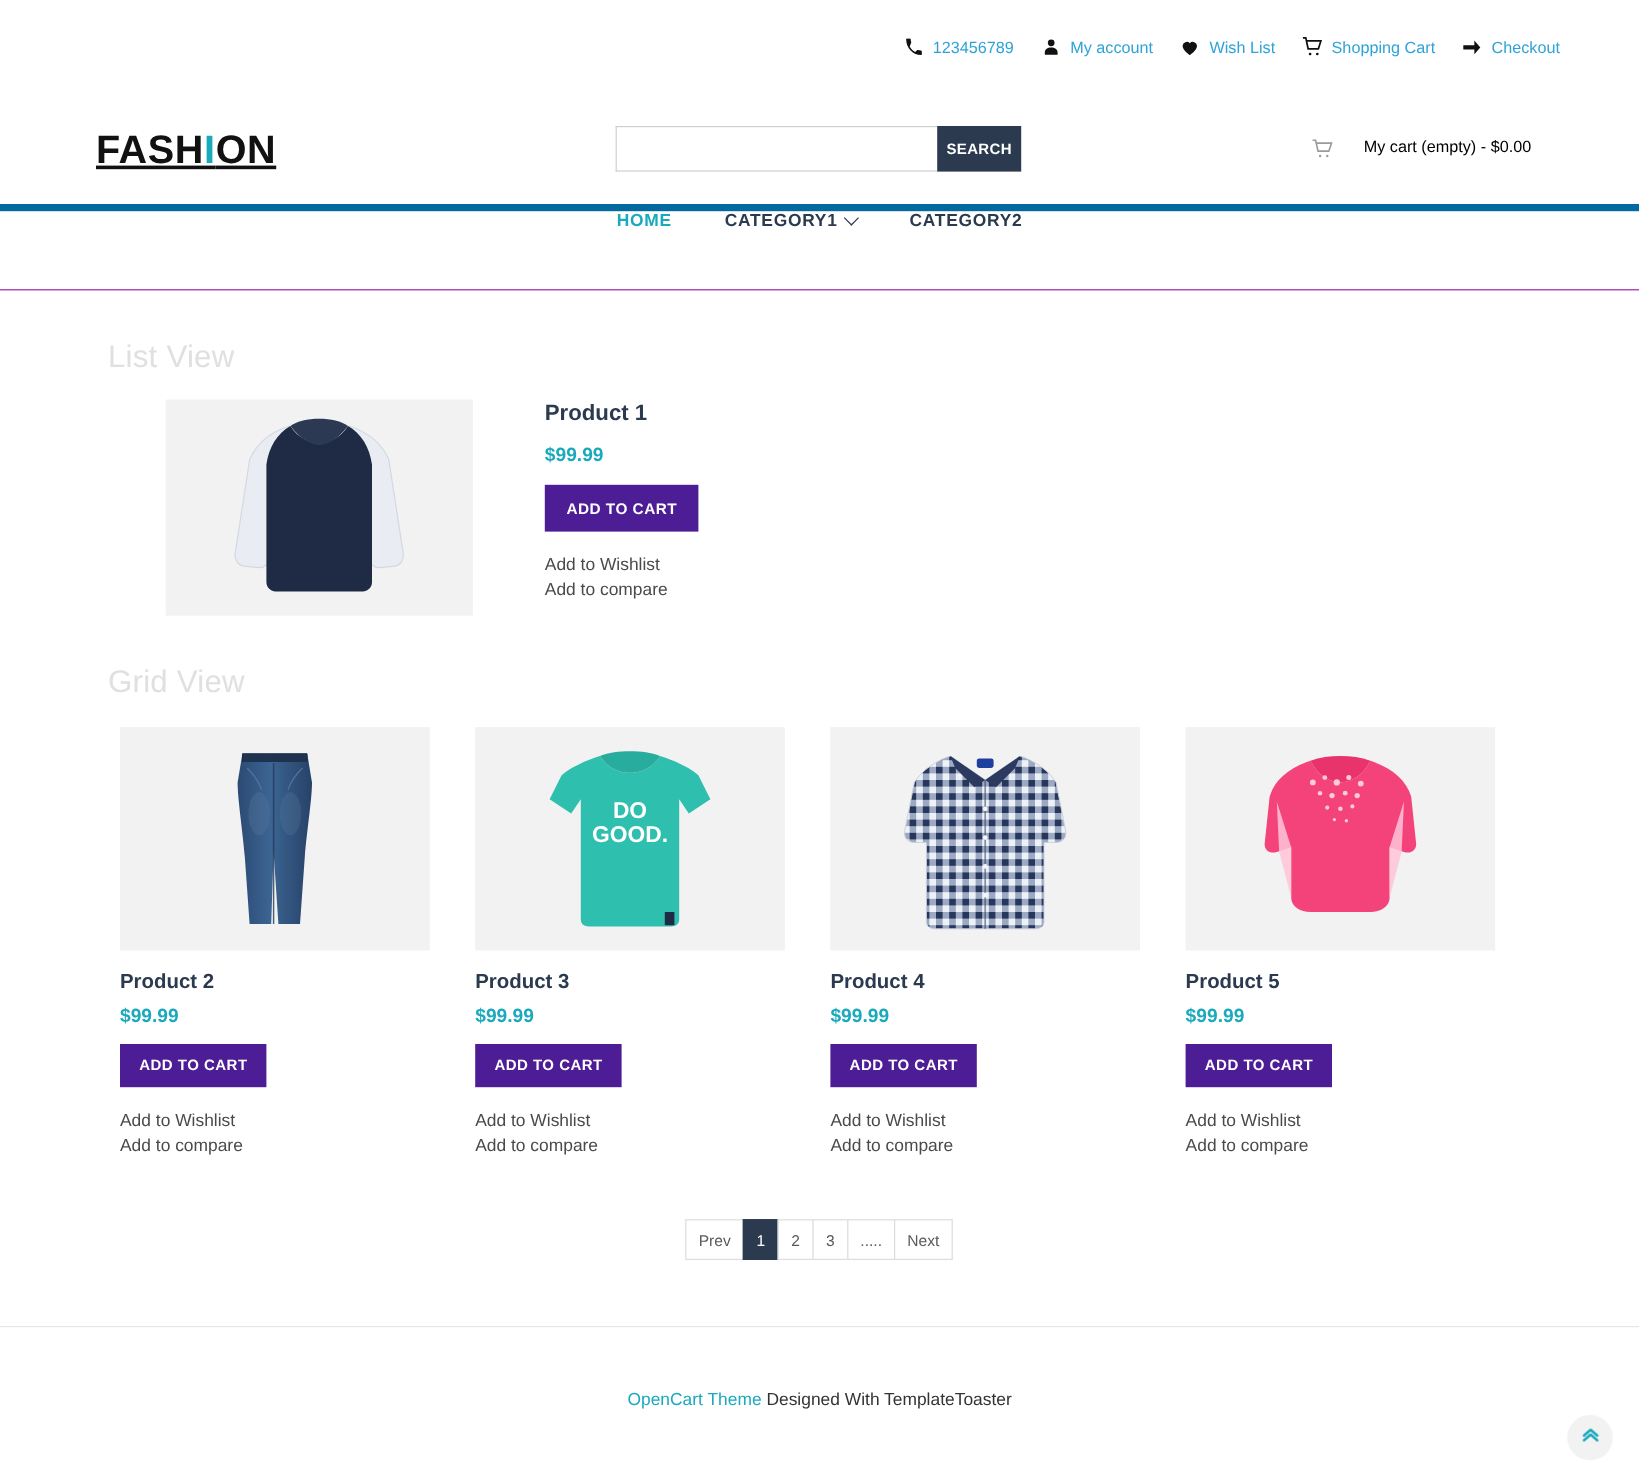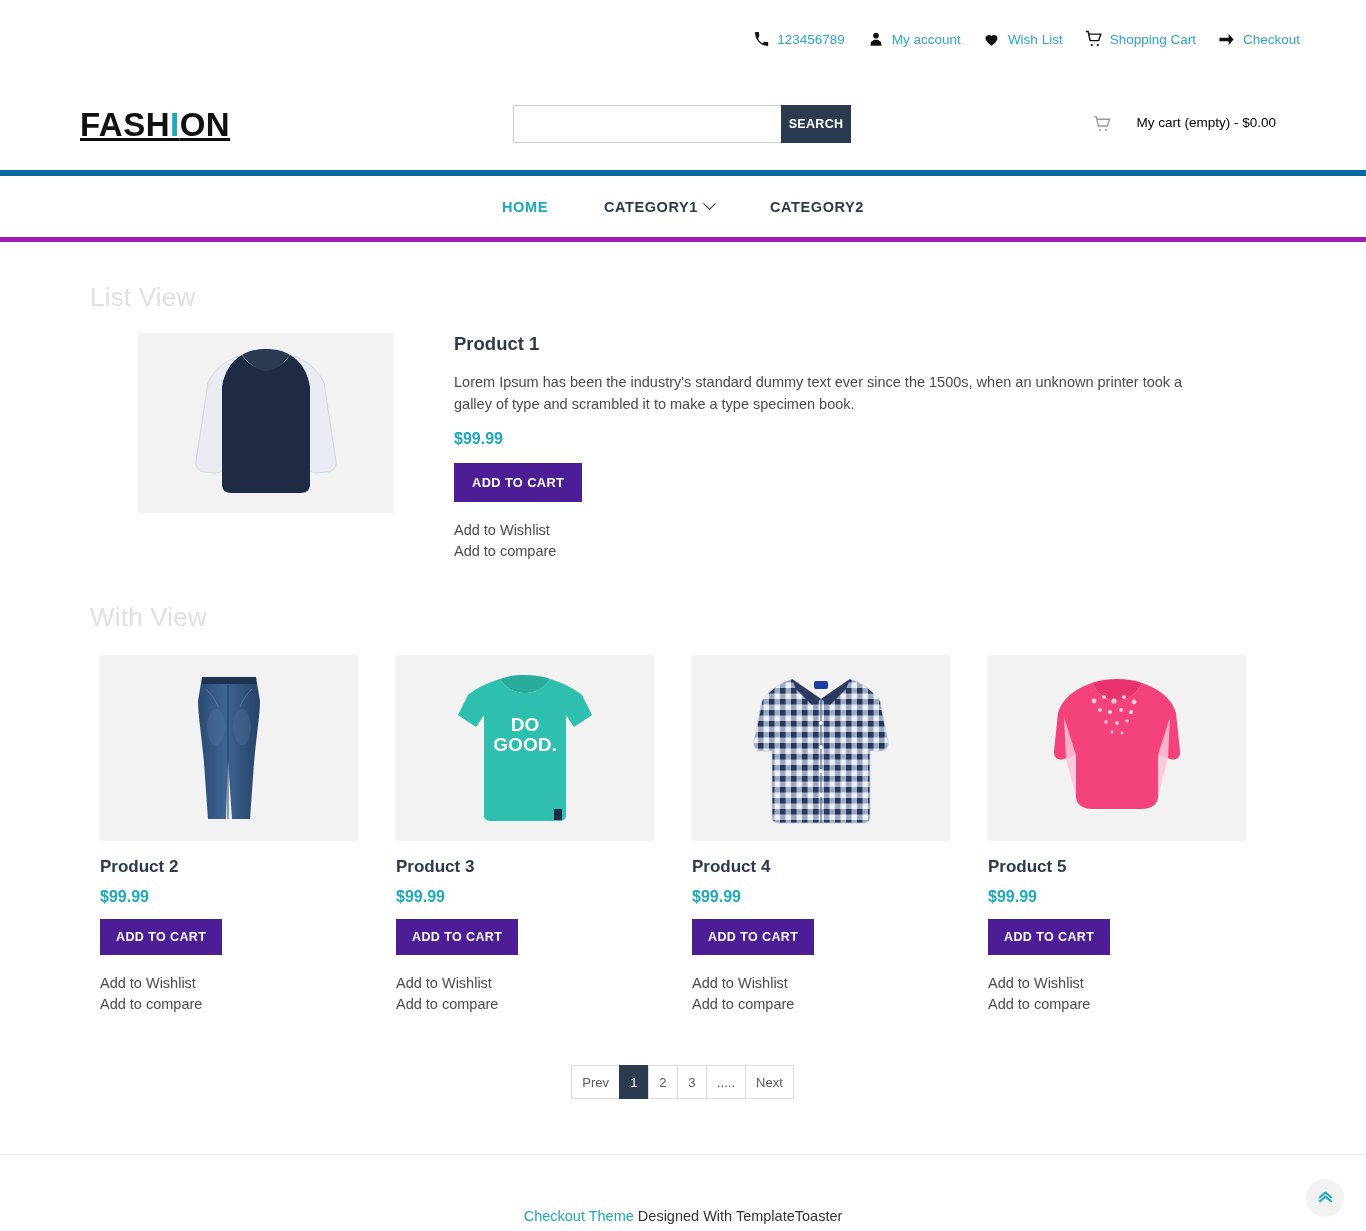--- a/index.html
+++ b/index.html
@@ -105,24 +105,24 @@
     font-size: 13.5px;
     color: #000000;
     white-space: nowrap;
   }
   .cart-summary .cicon { color: #9b9b9b; display:flex; }
 
   
   .nav {
     height: 66px;
     display: flex;
-    align-items: center;
-    justify-content: center;
-    border-bottom: 5px solid #a21caf;
-    gap: 12px;
+    align-items: flex-start;
+    justify-content: center;
+    border-bottom: 1px solid #a21caf;
+    gap: 0;
   }
   .nav-item {
     font-size: 14.5px;
     font-weight: bold;
     letter-spacing: 0.6px;
     color: #2b3a4f;
     text-decoration: none;
     padding: 0 22px;
     display: flex;
     align-items: center;
@@ -375,31 +375,30 @@
         <path d="M153 22 C168 27 180 36 186 50 L198 128 C199 134 195 139 189 139 L178 140 C173 140 170 136 169 131 L157 66 Z" fill="#e9ecf3" stroke="#d3d8e2" stroke-width="1"></path>
 
         <path d="M104 22 C110 32 122 37 128 37 C134 37 146 32 152 22 C163 28 170 40 172 54 L172 152 C172 157 168 160 163 160 L93 160 C88 160 84 157 84 152 L84 54 C86 40 93 28 104 22 Z" fill="#1f2a44"></path>
 
         <path d="M104 22 C112 33 122 38 128 38 C134 38 144 33 152 22 C146 18 138 16 128 16 C118 16 110 18 104 22 Z" fill="#2b3a52"></path>
       </svg>
     </div>
 
     <div class="list-info">
       <div class="list-title">Product 1</div>
-      <div class="list-desc">Lorem Ipsum has been the industry's standard dummy text ever since the 1500s, when an unknown printer took a galley of type and scrambled it to make a type specimen book.</div>
       <div class="price">$99.99</div>
       <button class="btn-cart">ADD TO CART</button>
       <div class="sub-links">
         <a class="sub-link" href="#">Add to Wishlist</a>
         <a class="sub-link" href="#">Add to compare</a>
       </div>
     </div>
   </div>
 
-  <h2 class="section-title">With View</h2>
+  <h2 class="section-title">Grid View</h2>
 
   <div class="grid-row">
 
     <div class="grid-cell">
       <div class="prod-img grid-img">
         <svg viewBox="0 0 258 186" width="258" height="186">
           <rect width="258" height="186" fill="#f2f2f2"></rect>
           <defs>
             <linearGradient id="dn" x1="0" y1="0" x2="1" y2="0">
               <stop offset="0" stop-color="#2b4a74"></stop>
@@ -521,21 +520,21 @@
     <a class="page-btn active" href="#">1</a>
     <a class="page-btn" href="#">2</a>
     <a class="page-btn" href="#">3</a>
     <a class="page-btn" href="#">.....</a>
     <a class="page-btn" href="#">Next</a>
   </div>
 
 </div>
 
 <div class="footer">
-  <span><a href="#">Checkout Theme</a><span> Designed With TemplateToaster</span></span>
+  <span><a href="#">OpenCart Theme</a><span> Designed With TemplateToaster</span></span>
 </div>
 
 <div class="scrolltop">
   <span>
     <svg width="19" height="19" viewBox="0 0 24 24" fill="none" stroke="#1aa9bd" stroke-width="2.6" stroke-linecap="round" stroke-linejoin="round">
       <polyline points="5,13 12,7 19,13"></polyline>
         <polyline points="5,18 12,12 19,18"></polyline>
     </svg>
   </span>
 </div>

